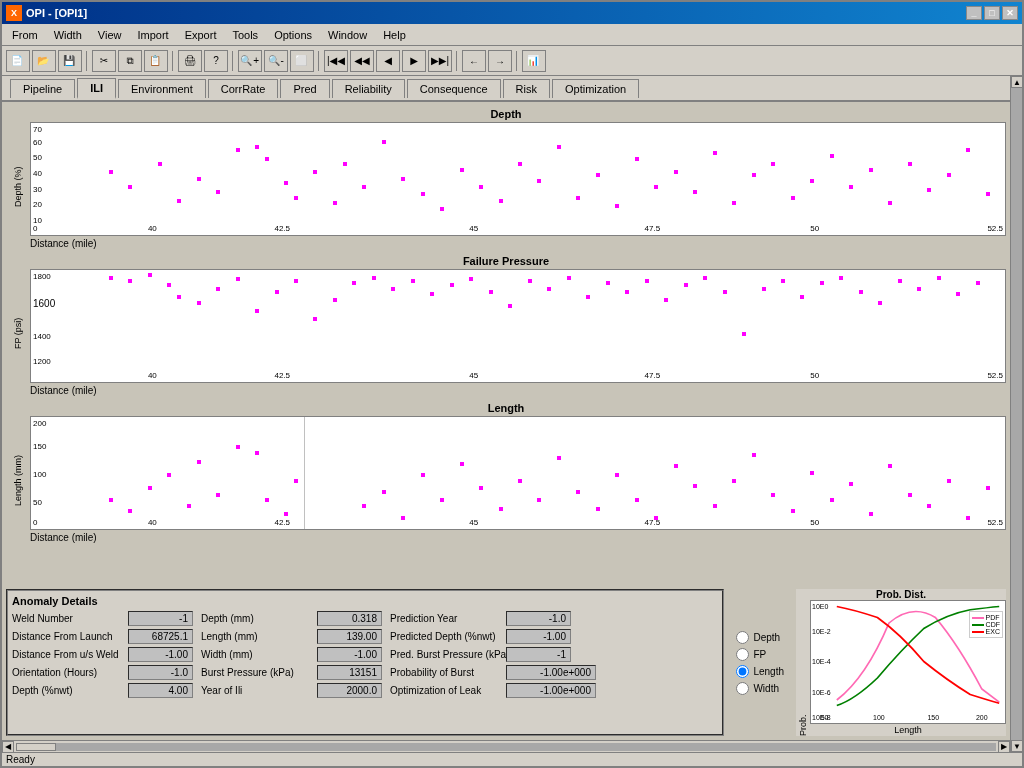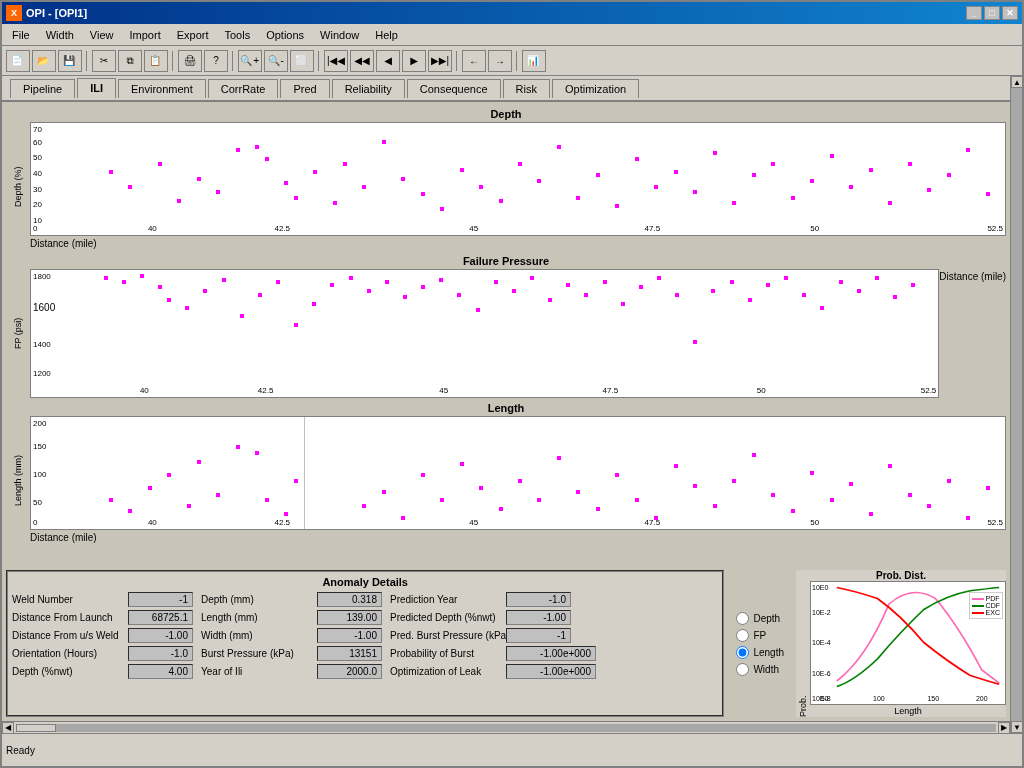--- a/index.html
+++ b/index.html
@@ -146,21 +146,20 @@
       border: 2px groove #808080;
       padding: 4px;
       flex: 1;
       background: #d4d0c8;
     }
 
     .anomaly-title {
       font-size: 11px;
       font-weight: bold;
       margin-bottom: 4px;
-      text-align: center;
     }
 
     
     .radio-section {
       display: flex;
       flex-direction: column;
       gap: 4px;
       padding: 4px;
       font-size: 10px;
       justify-content: center;
@@ -174,21 +173,21 @@
 
     .prob-title {
       text-align: center;
       font-size: 10px;
       font-weight: bold;
     }
 
     
     .status-bar {
       background: #d4d0c8;
-      height: 33px;
+      height: 14px;
       display: flex;
       align-items: center;
       padding: 0 4px;
       border-top: 1px solid #808080;
       font-size: 10px;
     }
 
     
     .scrollbar-v {
       width: 12px;
@@ -294,21 +293,21 @@
     <span class="title-bar-icon">X</span>
     <span>OPI - [OPI1]</span>
     <div class="title-bar-buttons">
       <div class="title-btn">_</div>
       <div class="title-btn">□</div>
       <div class="title-btn">✕</div>
     </div>
   </div>
 
   <div class="menu-bar">
-    <span class="menu-item">File</span>
+    <span class="menu-item">From</span>
     <span class="menu-item">Width</span>
     <span class="menu-item">View</span>
     <span class="menu-item">Import</span>
     <span class="menu-item">Export</span>
     <span class="menu-item">Tools</span>
     <span class="menu-item">Options</span>
     <span class="menu-item">Window</span>
     <span class="menu-item">Help</span>
   </div>
 
@@ -434,21 +433,21 @@
             </div>
           </div>
         </div>
 
         <div class="chart-container">
           <div class="chart-title">Failure Pressure</div>
           <div class="chart-inner">
             <div class="chart-ylabel">
               <span>FP (psi)</span>
             </div>
-            <div style="flex:1; display:flex; flex-direction:row;">
+            <div style="flex:1; display:flex; flex-direction:column;">
               <div class="chart-plot" id="fp-plot">
                 <span style="position:absolute;left:2px;top:2px;font-size:8px;">1800</span>
                 <span style="position:absolute;left:2px;top:25%;font-size:10px;">1600</span>
                 <span style="position:absolute;left:2px;top:55%;font-size:8px;">1400</span>
                 <span style="position:absolute;left:2px;top:78%;font-size:8px;">1200</span>
                 <span style="position:absolute;bottom:2px;left:12%;font-size:8px;">40</span>
                 <span style="position:absolute;bottom:2px;left:25%;font-size:8px;">42.5</span>
                 <span style="position:absolute;bottom:2px;left:45%;font-size:8px;">45</span>
                 <span style="position:absolute;bottom:2px;left:63%;font-size:8px;">47.5</span>
                 <span style="position:absolute;bottom:2px;left:80%;font-size:8px;">50</span>

